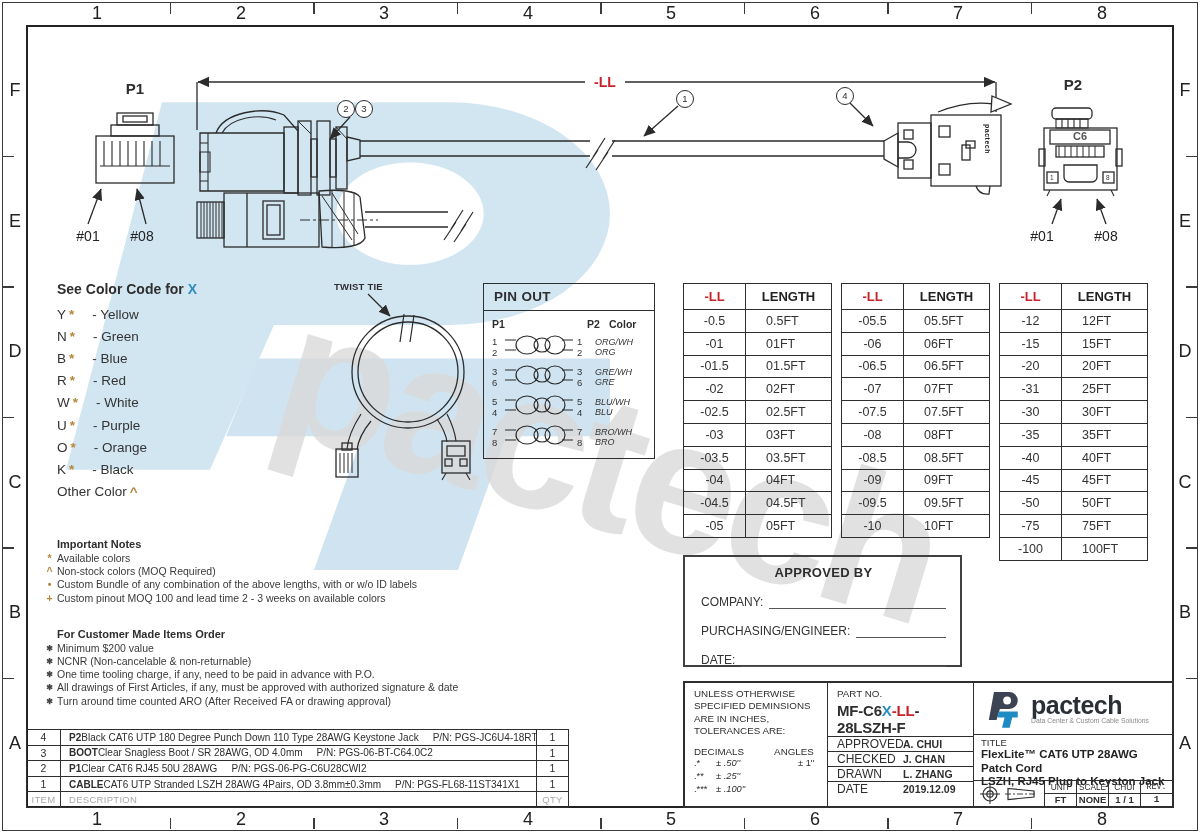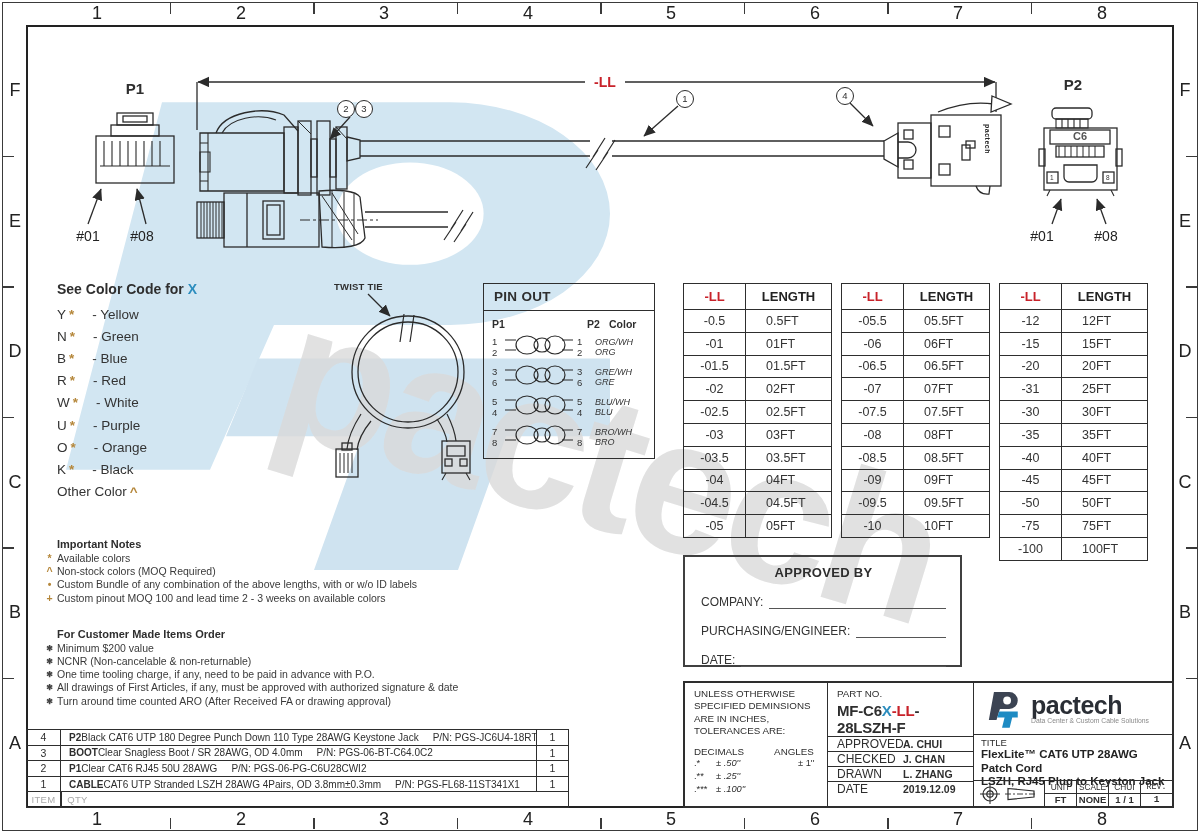--- a/index.html
+++ b/index.html
@@ -624,20 +624,21 @@
           <div class="bom-desc"><b>P1</b> Clear CAT6 RJ45 50U 28AWG<span class="bom-pn">P/N: PGS-06-PG-C6U28CWI2</span></div>
           <div class="bom-qty">1</div>
         </div>
         <div class="bom-row">
           <div class="bom-item">1</div>
           <div class="bom-desc"><b>CABLE</b> CAT6 UTP Stranded LSZH 28AWG 4Pairs, OD 3.8mm±0.3mm<span class="bom-pn">P/N: PGS-FL68-11ST341X1</span></div>
           <div class="bom-qty">1</div>
         </div>
         <div class="bom-row bom-foot">
           <div class="bom-item">ITEM</div>
+          <div class="bom-desc">DESCRIPTION</div>
           <div class="bom-qty">QTY</div>
         </div>
       </div>
 
     <div class="tblock">
       <div class="tb-left">
         <div class="tb-note">UNLESS OTHERWISE SPECIFIED DEMINSIONS ARE IN INCHES, TOLERANCES ARE:</div>
         <div class="tol-head">
           <span>DECIMALS</span>
           <span>ANGLES</span>

